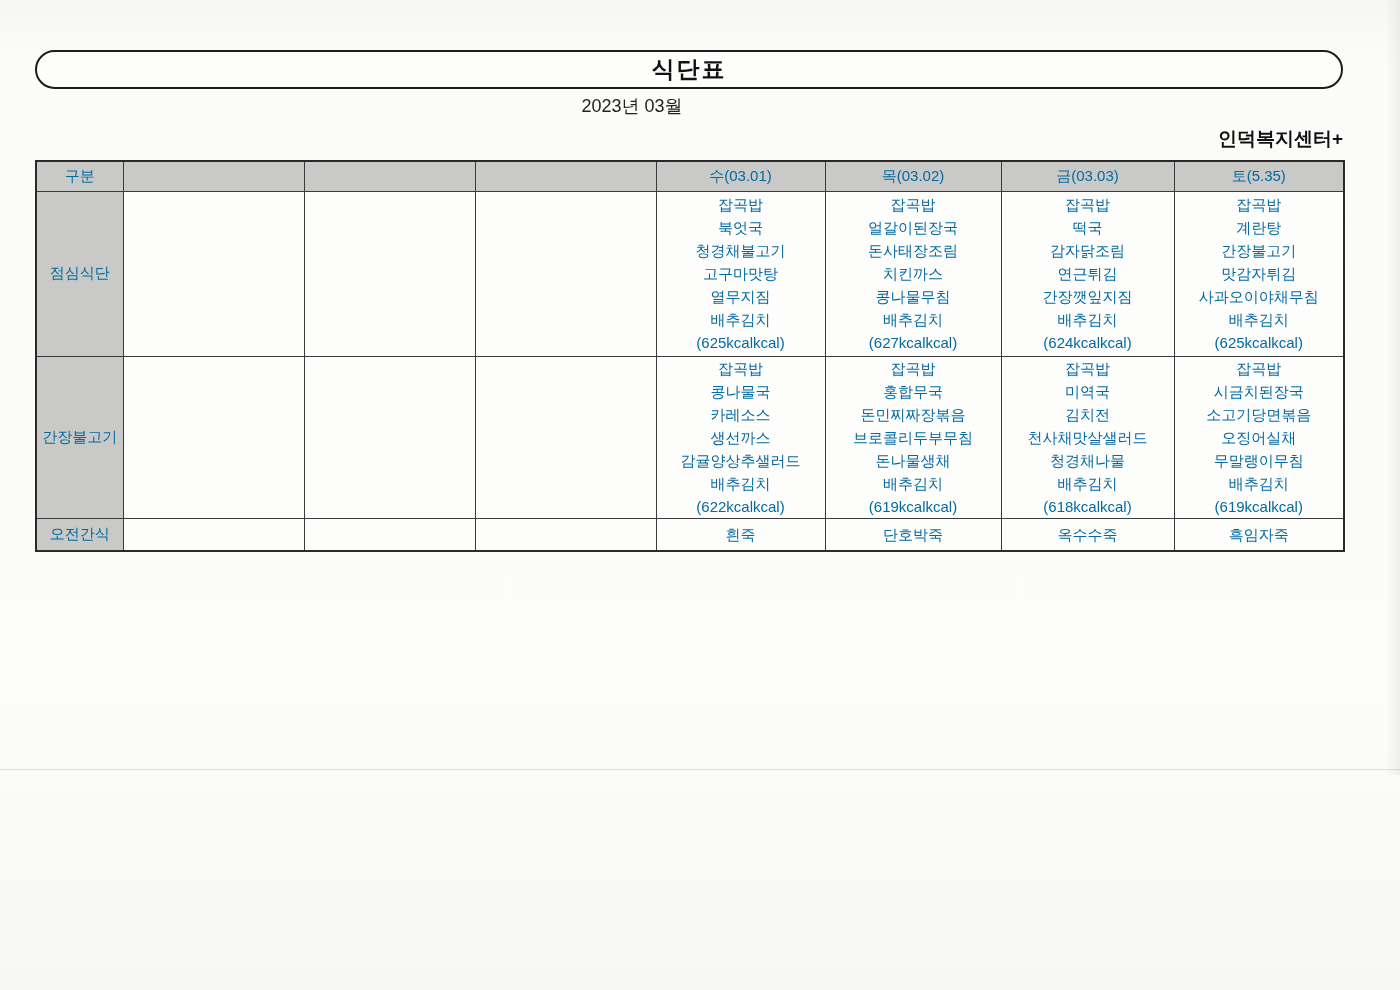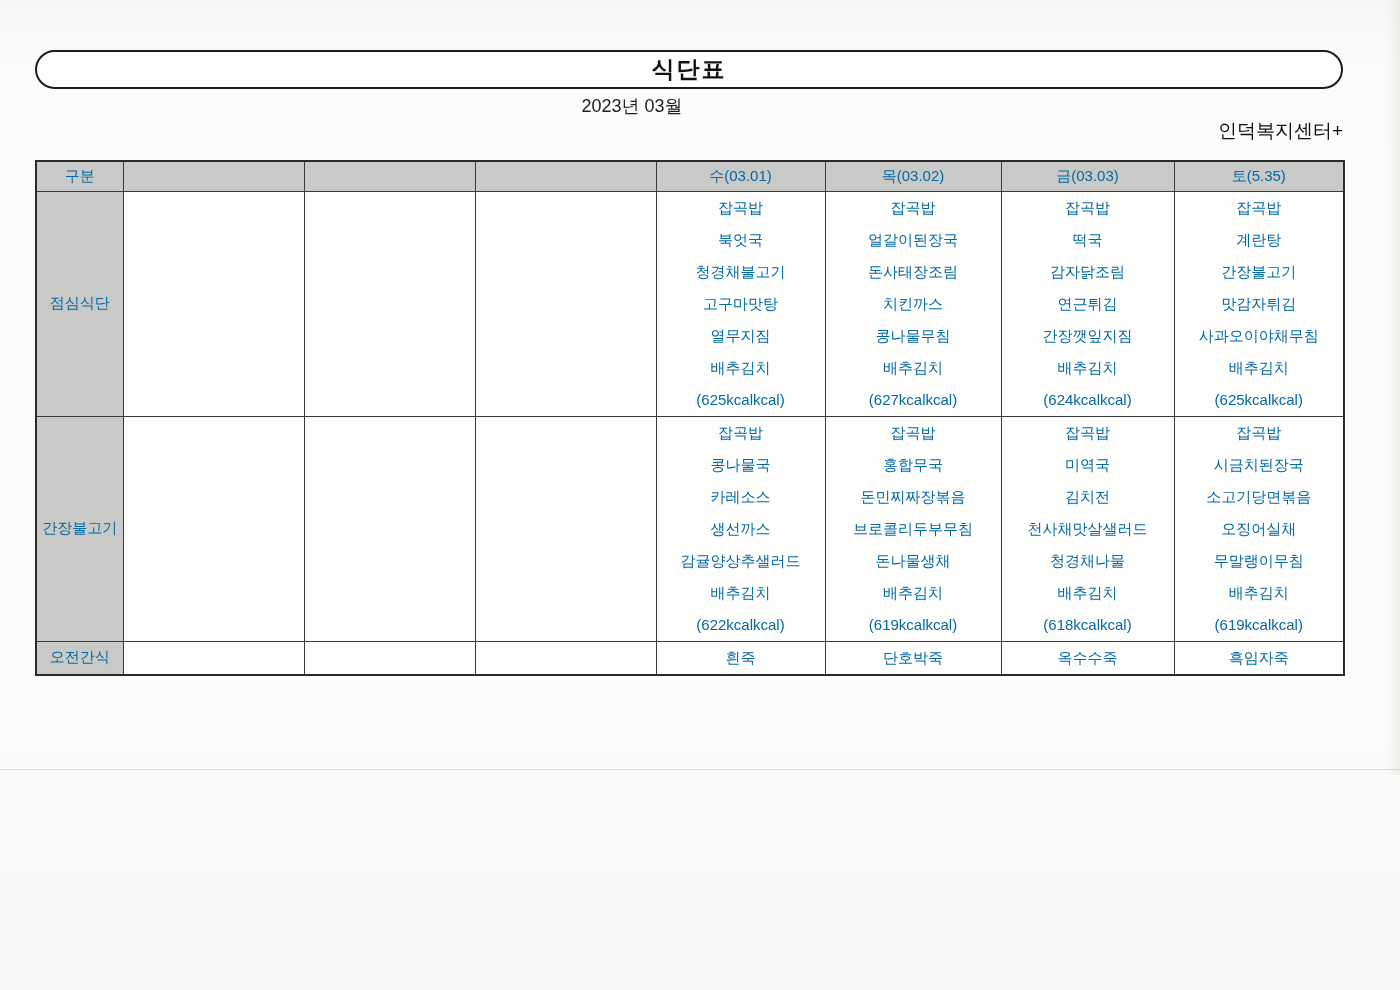--- a/index.html
+++ b/index.html
@@ -35,22 +35,22 @@
     display: flex; align-items: center; justify-content: center;
   }
   .title-box .title-text {
     font-size: 23px; font-weight: bold; letter-spacing: 2px; color: #111;
   }
   .subtitle {
     position: absolute; left: 0; top: 94px; width: 1264px;
     text-align: center; font-size: 18px; color: #222;
   }
   .org {
-    position: absolute; left: 35px; top: 118px; width: 1308px;
-    text-align: right; font-size: 19px; font-weight: normal; color: #111;
+    position: absolute; left: 35px; top: 126px; width: 1308px;
+    text-align: right; font-size: 19px; font-weight: bold; color: #111;
   }
   
   table.menu {
     position: absolute; left: 35px; top: 160px;
     width: 1308px;
     border-collapse: collapse;
     table-layout: fixed;
     border: 2px solid #2a2a2a;
     background: #fdfdfc;
   }
@@ -63,21 +63,21 @@
     overflow: hidden;
   }
   td.gray { background: #c9c9c8; }
   tr.header-row td { height: 30px; font-size: 15px; }
   tr.lunch-row td { height: 165px; }
   tr.dinner-row td { height: 162px; }
   tr.am-row td { height: 33px; }
   tr.pm-row td { height: 53px; }
   td.menu-cell {
     white-space: pre-line;
-    line-height: 32px;
+    line-height: 23px;
     font-size: 15px;
   }
   td.row-label { font-size: 15px; }
   td.day-wed { color: #bd5f58; }  
   td.day-sat { color: #3f85bf; }  
 </style>
 </head>
 <body>
 
 <div class="page">

